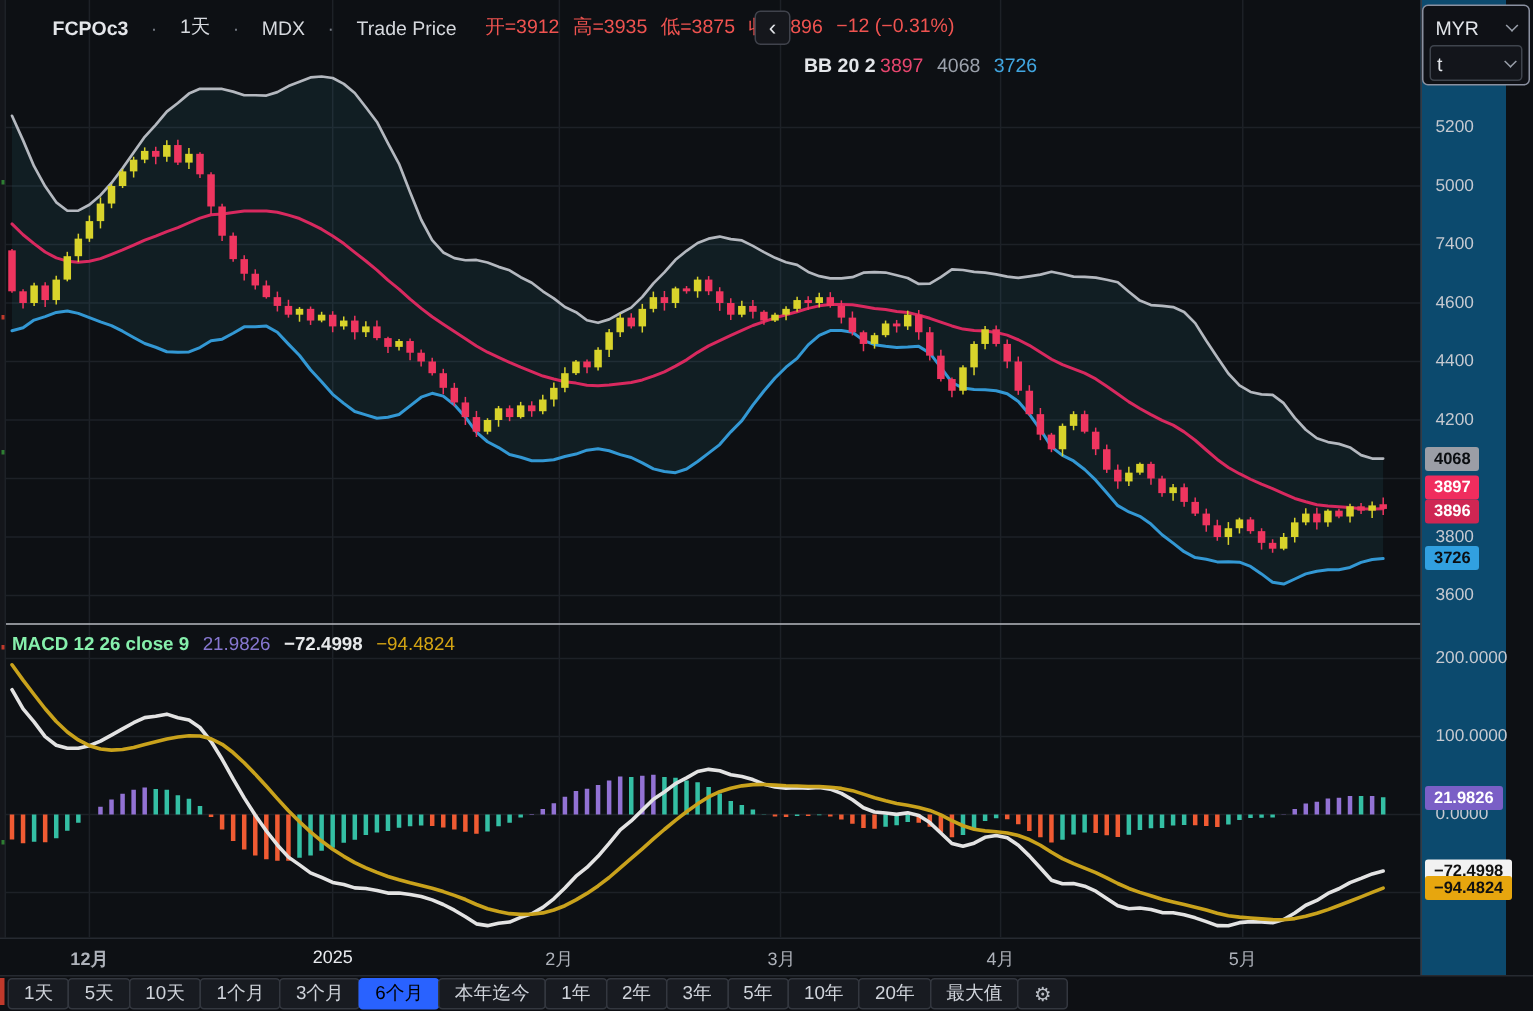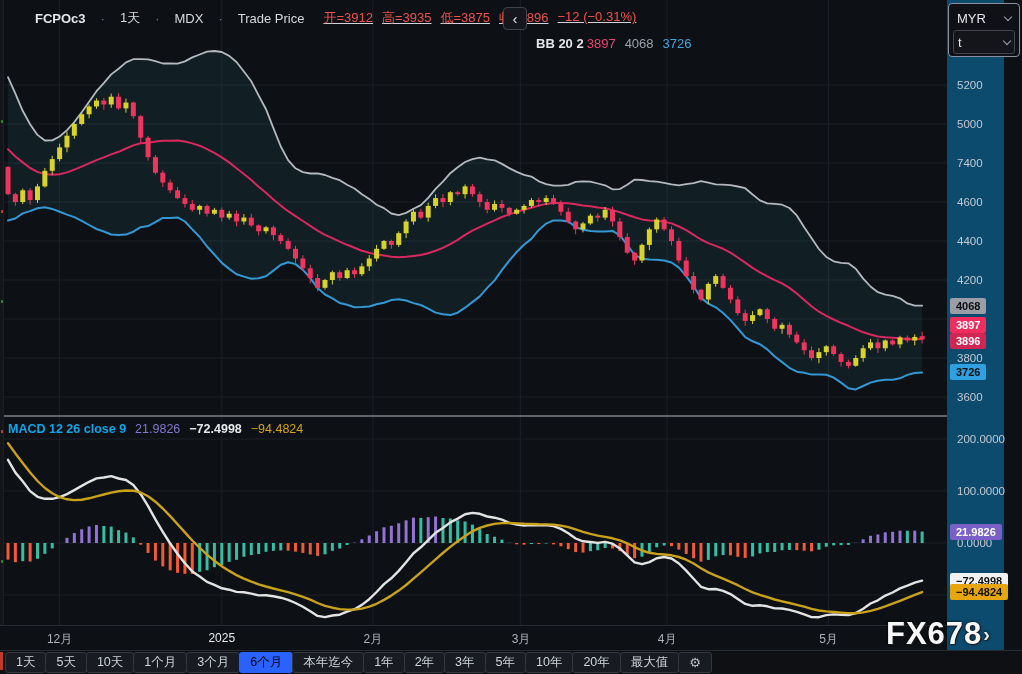--- a/index.html
+++ b/index.html
@@ -13,21 +13,21 @@
   .hdr{position:absolute;left:35px;top:9px;height:18px;display:flex;align-items:center;gap:15px;font-size:13px;white-space:nowrap;z-index:5;}
   .hdr .w{color:#e4e6ea;font-weight:bold;}
   .hdr .n{color:#d6d9de;}
   .hdr .dot{color:#787d87;}
   .hdr .red{color:#ef5350;}
   .back-btn{position:absolute;left:503px;top:7px;width:24px;height:23px;border:1px solid #40434c;border-radius:4px;color:#e4e6ea;
     display:flex;align-items:center;justify-content:center;font-size:15px;z-index:5;background:#15171c;cursor:pointer;}
   .bb-legend{position:absolute;left:536px;top:9px;height:18px;display:flex;align-items:center;gap:3px;font-size:13px;z-index:5;white-space:nowrap;margin-top:25px;}
   .bb-legend .t{color:#e4e6ea;font-weight:bold;}
   .macd-legend{position:absolute;left:8px;top:421px;height:16px;display:flex;align-items:center;gap:9px;font-size:12.5px;z-index:5;white-space:nowrap;}
-  .macd-legend .t{color:#0ea5e9;font-weight:bold;}
+  .macd-legend .t{color:#86efac;font-weight:bold;}
   
   .axis{position:absolute;left:947px;top:0;width:57px;height:650px;border-left:1px solid #363b45;background:#0c4a6e;z-index:3;}
   .tick{position:absolute;left:9px;font-size:11.5px;color:#c6c9d0;line-height:14px;}
   .badge{position:absolute;left:2px;font-size:11px;font-weight:bold;line-height:16px;height:16px;padding:0 6px;border-radius:2px;z-index:4;}
   
   .cur-box{position:absolute;right:2px;top:3px;width:72px;height:54px;border:1px solid #8a90a0;border-radius:4px;background:#0f1116;z-index:8;padding:2px 4px;text-align:center;}
   .cur-row{height:24px;display:flex;align-items:center;justify-content:space-between;padding:0 4px;font-size:13px;color:#e2e5ea;cursor:pointer;}
   .cur-row.boxed{border:1px solid #3f444d;border-radius:3px;background:#13151b;}
   .chev{width:6px;height:6px;border-right:1.5px solid #9aa0ab;border-bottom:1.5px solid #9aa0ab;transform:rotate(45deg);margin-top:-3px;}
   
@@ -466,21 +466,21 @@
   </div>
 
   <div class="hdr">
     <span class="w">FCPOc3</span>
     <span class="dot">·</span>
     <span class="n">1天</span>
     <span class="dot">·</span>
     <span class="n">MDX</span>
     <span class="dot">·</span>
     <span class="n">Trade Price</span>
-    <span id="ohlc-readout" style="display:flex;gap:9px;margin-left:4px;text-decoration:underline;">
+    <span id="ohlc-readout" style="display:flex;gap:9px;margin-left:4px;">
         <span class="red">开=3912</span>
         <span class="red">高=3935</span>
         <span class="red">低=3875</span>
         <span class="red">收=3896</span>
         <span class="red">−12 (−0.31%)</span>
       </span>
   </div>
 
   <div class="back-btn">
     <span>‹</span>
@@ -528,21 +528,21 @@
       <span>MYR</span>
       <span class="chev"></span>
     </div>
     <div class="cur-row boxed">
       <span>t</span>
       <span class="chev"></span>
     </div>
   </div>
 
   <div class="time-axis" id="time-axis">
-      <div class="month" style="left: 59.604px;">12月</div>
+      <div class="month" style="left: 59.604px; font-weight: bold;">12月</div>
       <div class="month strong" style="left: 221.788px;">2025</div>
       <div class="month" style="left: 372.914px;">2月</div>
       <div class="month" style="left: 521px;">3月</div>
       <div class="month" style="left: 667.057px;">4月</div>
       <div class="month" style="left: 828.504px;">5月</div>
     </div>
 
   <div class="toolbar" id="toolbar">
       <div class="tb-btn">1天</div>
       <div class="tb-btn">5天</div>
@@ -558,18 +558,14 @@
       <div class="tb-btn">10年</div>
       <div class="tb-btn">20年</div>
       <div class="tb-btn">最大值</div>
       <div class="tb-btn">
         <span class="tb-gear">⚙</span>
       </div>
     </div>
   <div class="red-sliver"></div>
 
 
-  <div class="wm">
-    <span>FX678</span>
-    <span class="arr">›</span>
-  </div>
 
 </div>
 
 </body></html>

